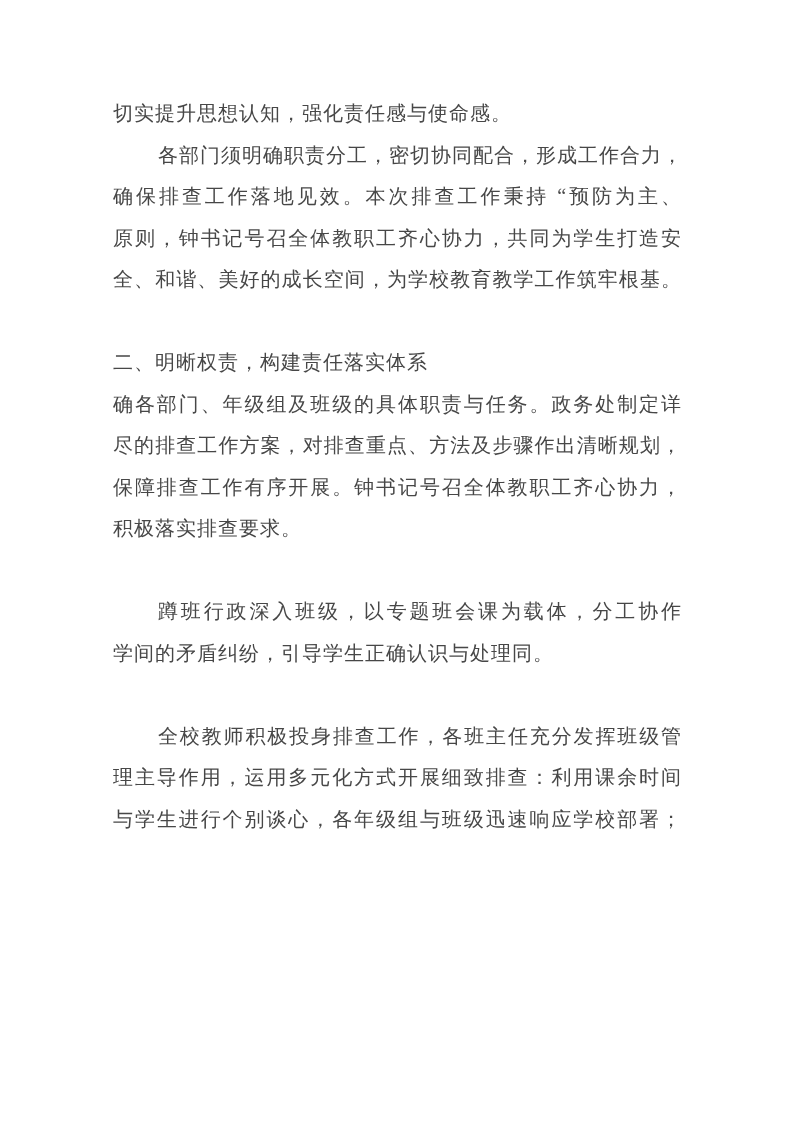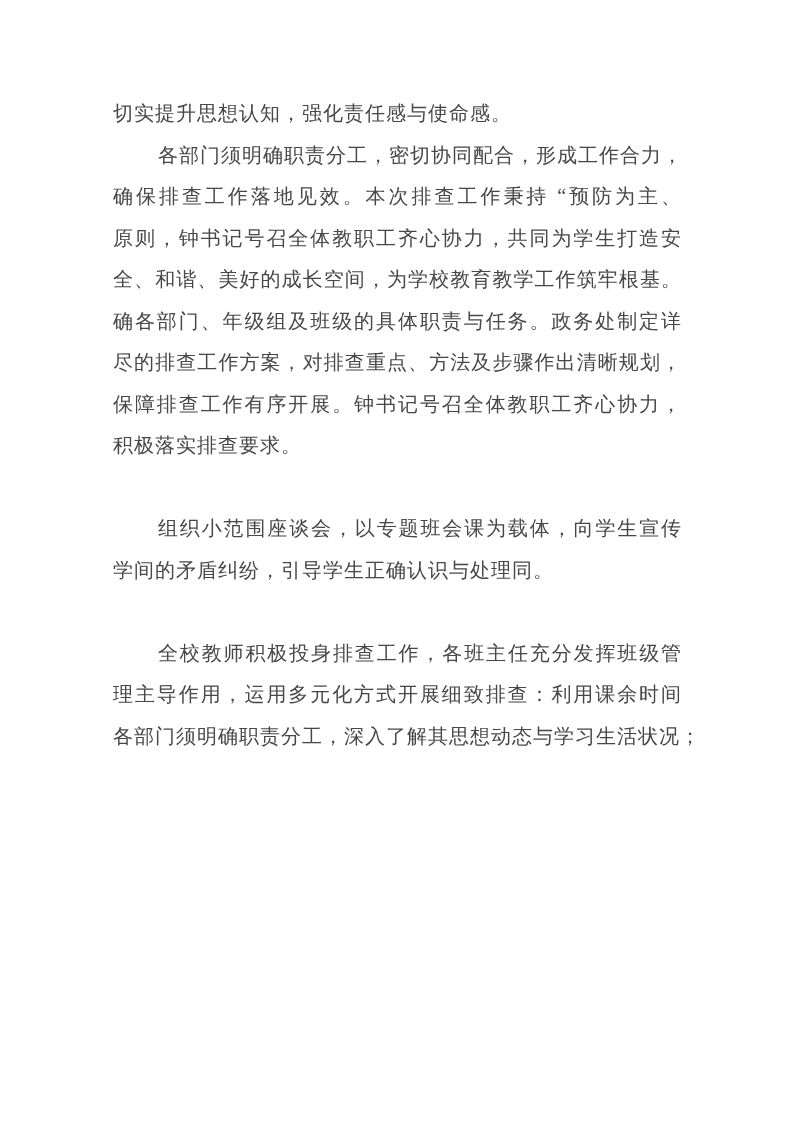--- a/index.html
+++ b/index.html
@@ -53,23 +53,24 @@
 </head>
 <body>
 
 <div class="page">
   <div class="content">
     <div class="ln end">切实提升思想认知，强化责任感与使命感。</div>
     <div class="ln first">各部门须明确职责分工，密切协同配合，形成工作合力，</div>
     <div class="ln">确保排查工作落地见效。本次排查工作秉持 “预防为主、</div>
     <div class="ln">原则，钟书记号召全体教职工齐心协力，共同为学生打造安</div>
     <div class="ln">全、和谐、美好的成长空间，为学校教育教学工作筑牢根基。</div>
+    <h2 class="heading gap">二、明晰权责，构建责任落实体系</h2>
     <div class="ln">确各部门、年级组及班级的具体职责与任务。政务处制定详</div>
     <div class="ln">尽的排查工作方案，对排查重点、方法及步骤作出清晰规划，</div>
     <div class="ln">保障排查工作有序开展。钟书记号召全体教职工齐心协力，</div>
     <div class="ln end">积极落实排查要求。</div>
-    <div class="ln first gap">组织小范围座谈会，以专题班会课为载体，向学生宣传</div>
+    <div class="ln first gap">蹲班行政深入班级，以专题班会课为载体，分工协作</div>
     <div class="ln end">学间的矛盾纠纷，引导学生正确认识与处理同。</div>
     <div class="ln first gap">全校教师积极投身排查工作，各班主任充分发挥班级管</div>
     <div class="ln">理主导作用，运用多元化方式开展细致排查：利用课余时间</div>
-    <div class="ln">各部门须明确职责分工，深入了解其思想动态与学习生活状况；</div>
+    <div class="ln">与学生进行个别谈心，各年级组与班级迅速响应学校部署；</div>
   </div>
 </div>
 
 </body></html>

